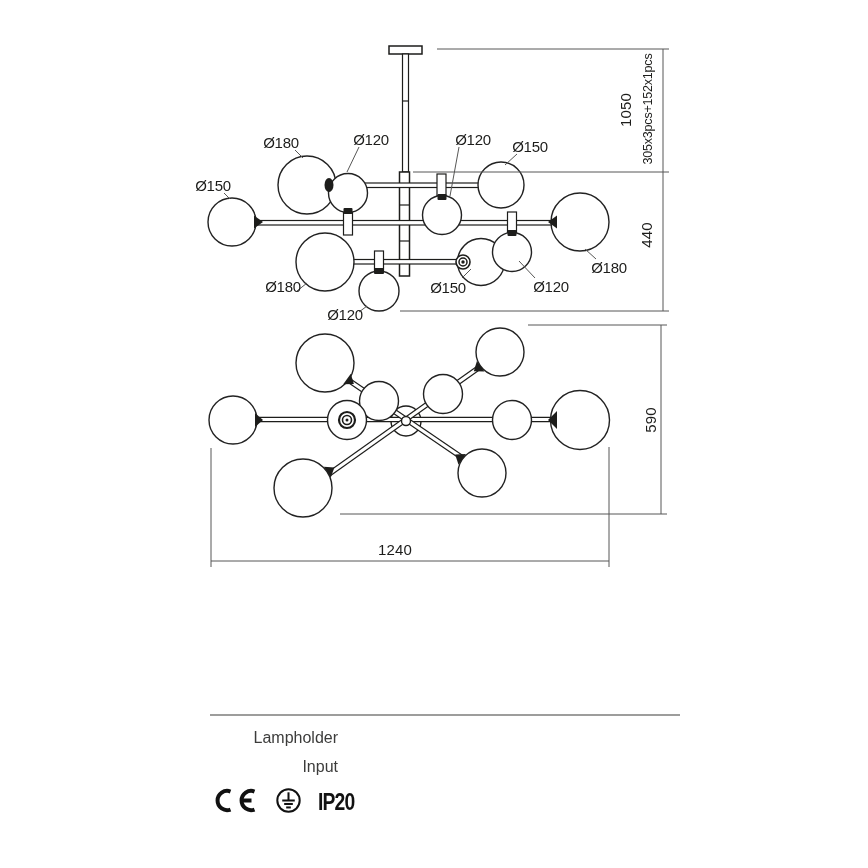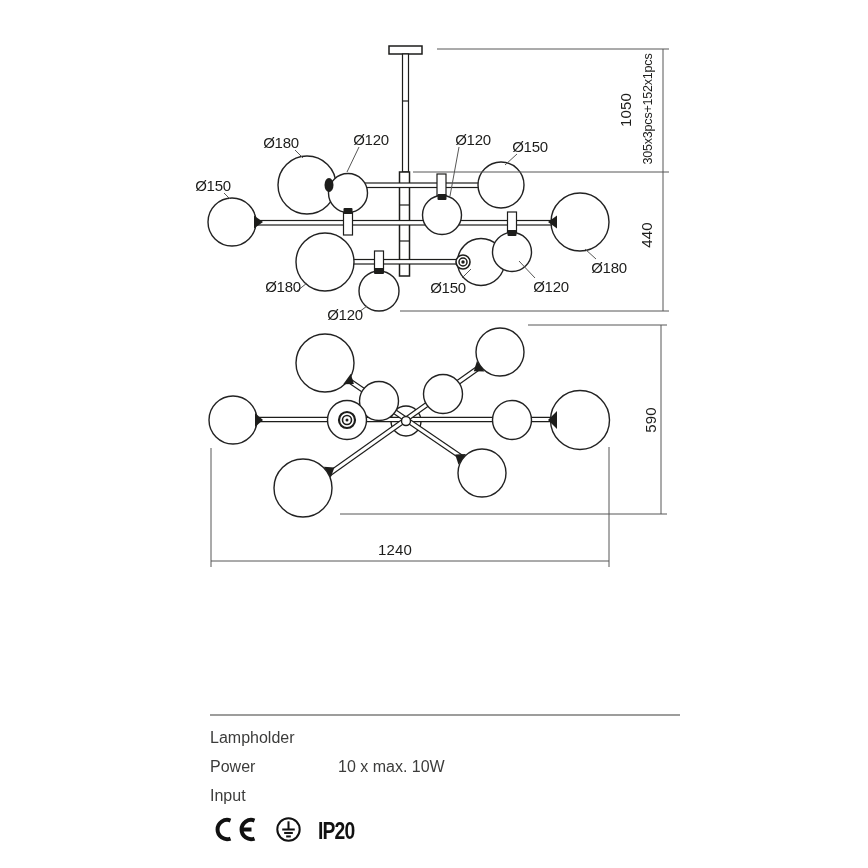--- a/index.html
+++ b/index.html
@@ -2,21 +2,21 @@
 <html><head>
 <meta charset="utf-8">
 <style>
   html,body{margin:0;padding:0;background:#fff;}
   .canvas{position:relative;width:868px;height:868px;background:#ffffff;overflow:hidden;
           font-family:"Liberation Sans",sans-serif;}
   svg text{font-family:"Liberation Sans",sans-serif;fill:#1d1d1b;}
   .lbl{font-size:15px;letter-spacing:-0.3px;text-anchor:middle;}
   .dim{font-size:15px;letter-spacing:0.2px;text-anchor:middle;}
   .dimsmall{font-size:12.5px;letter-spacing:-0.2px;text-anchor:middle;}
-  .spec{position:absolute;left:210px;top:714px;width:470px;color:#3c3c3b;}
+  .spec{position:absolute;left:210px;top:714px;width:470px;color:#3c3c3b;text-align:right;}
   .spec-rule{border-top:2px solid #9d9d9c;height:0;margin:0 0 7px 0;}
   .spec-row{display:grid;grid-template-columns:128px auto;font-size:16px;line-height:29px;}
   .marks{display:flex;align-items:center;gap:16px;margin-top:6px;height:30px;}
   .ip-text{font-weight:800;font-size:23px;color:#111;letter-spacing:-1px;
            transform:scaleX(.84);transform-origin:left center;display:inline-block;}
 </style>
 </head>
 <body>
 
 <div class="canvas">
@@ -163,24 +163,20 @@
         <text class="dim" x="395" y="555">1240</text>
       </g>
     </g>
   </svg>
 
   
   <div class="spec">
     <div class="spec-rule"></div>
     <div class="spec-row">
       <span>Lampholder</span>
-    </div>
-    <div class="spec-row">
-      <span>Power</span>
-      <span>10 x max. 10W</span>
     </div>
     <div class="spec-row">
       <span>Input</span>
     </div>
     <div class="marks">
       <span>
         <svg width="49" height="27" viewBox="0 0 49 27">
           <path d="M 20.5 4.5 A 9.6 9.6 0 1 0 20.5 22.5" stroke="#111" stroke-width="4" fill="none"></path>
           <path d="M 44.5 4.5 A 9.6 9.6 0 1 0 44.5 22.5" stroke="#111" stroke-width="4" fill="none"></path>
           <line x1="30" y1="13.5" x2="41.5" y2="13.5" stroke="#111" stroke-width="4"></line>

